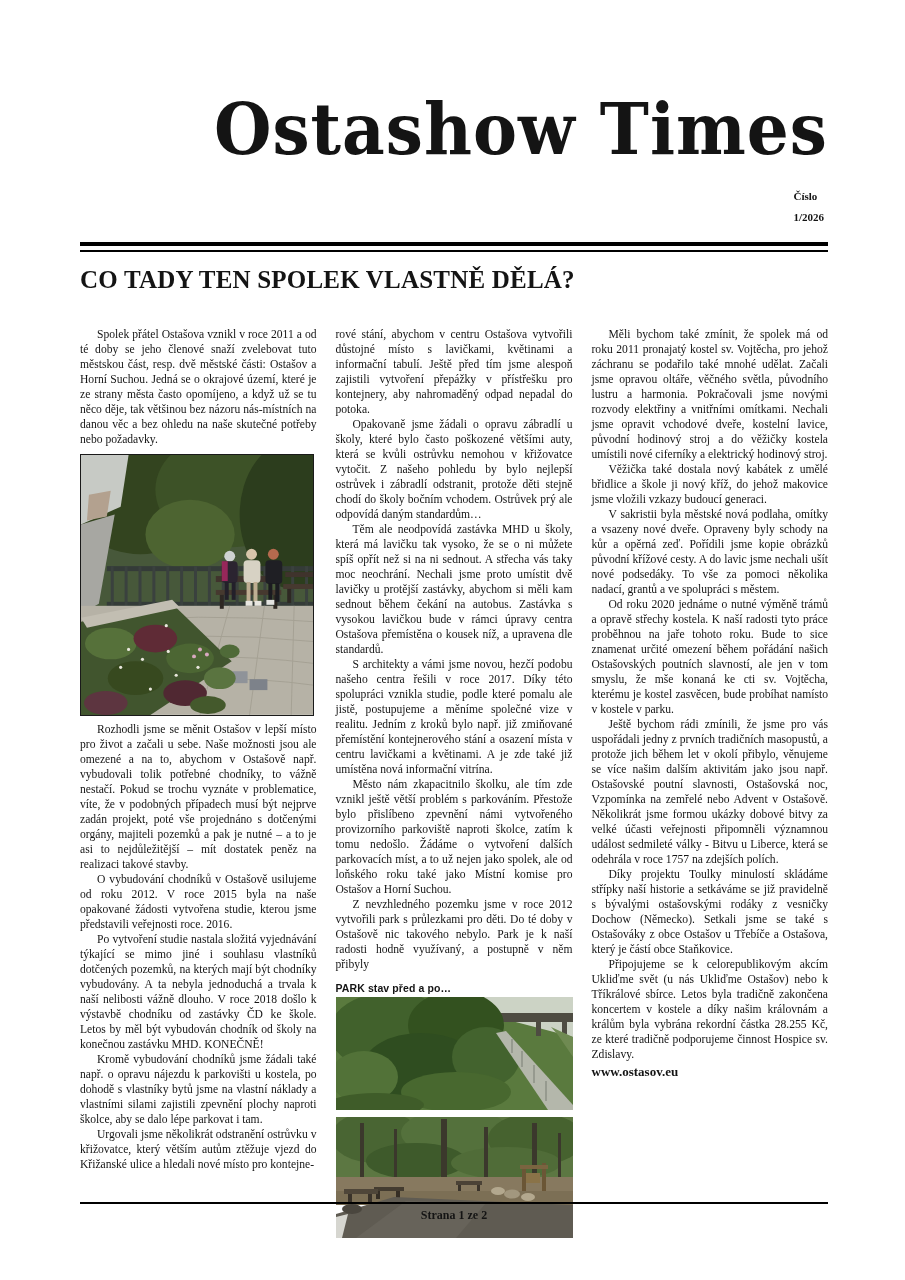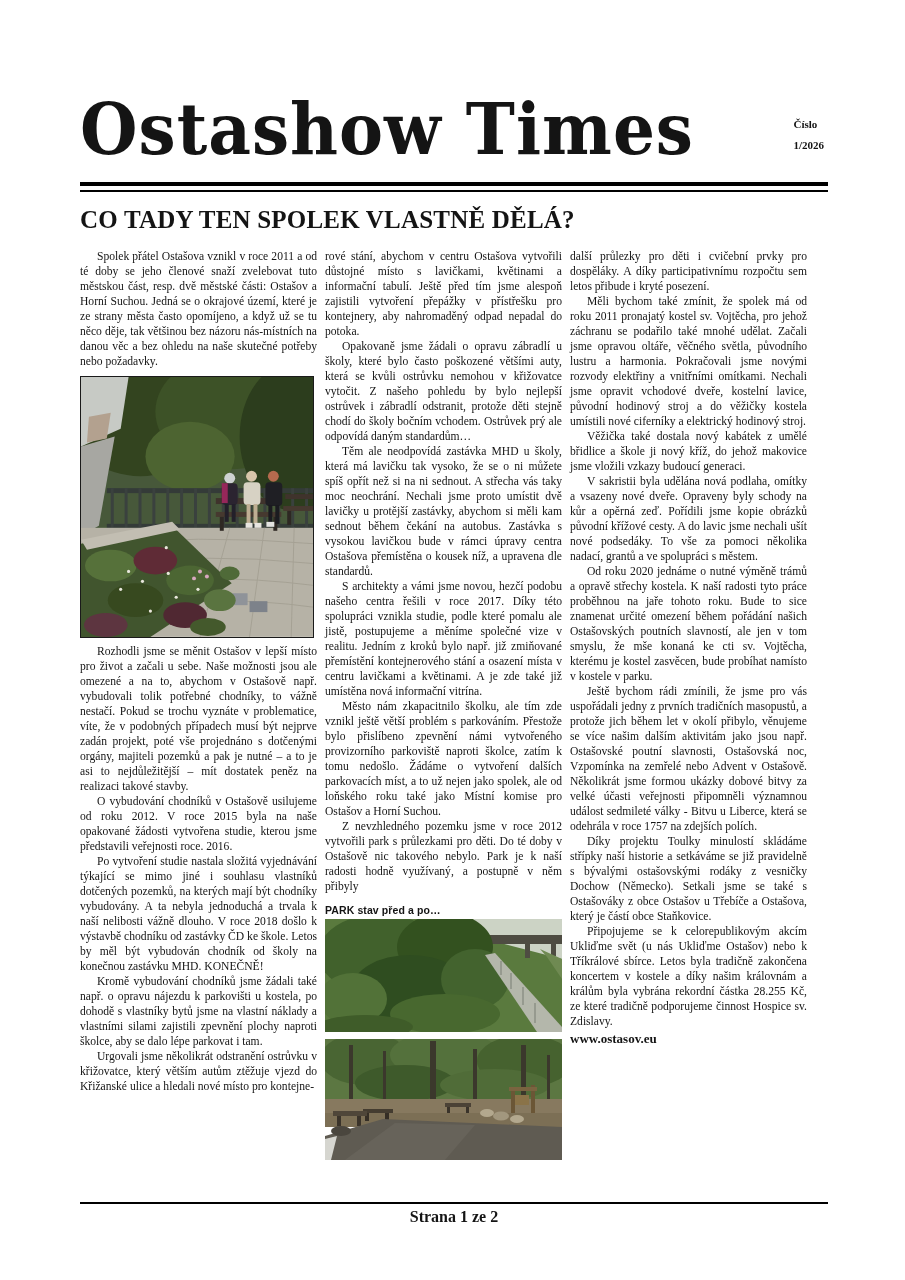--- a/index.html
+++ b/index.html
@@ -6,21 +6,21 @@
   .page{
     position:relative;
     width:905px;height:1280px;
     background:#ffffff;
     font-family:"Liberation Serif","DejaVu Serif",serif;
     color:#141414;
     overflow:hidden;
   }
   .inner{position:absolute;left:80px;top:84px;width:748px;}
   
-  .masthead{display:flex;justify-content:space-between;align-items:center;}
+  .masthead{display:flex;justify-content:space-between;align-items:flex-end;flex-direction:column;}
   .masthead-title{
     font-family:"DejaVu Serif",serif;
     font-weight:bold;
     font-size:66px;
     line-height:84px;
     letter-spacing:1px;
     transform:scaleY(1.08);
     transform-origin:top left;
     white-space:nowrap;
   }
@@ -43,21 +43,21 @@
     margin-top:14px;
     font-size:25px;
     font-weight:bold;
     letter-spacing:0.2px;
   }
   .subheadline{
     margin-top:11px;
     font-size:16px;
   }
   
-  .columns{display:flex;gap:8px;margin-top:15px;}
+  .columns{display:flex;gap:19px;margin-top:33px;}
   .col{width:237px;}
   .col p{
     margin:0;
     font-size:11.6px;
     line-height:15px;
     text-align:justify;
     text-indent:17px;
     hyphens:none;
   }
   .col p.noindent{text-indent:0;}
@@ -81,21 +81,21 @@
   }
   
   .footer{
     position:absolute;left:80px;top:1202px;width:748px;
     border-top:2px solid #000;
     text-align:center;
   }
   .footer-text{
     display:inline-block;
     margin-top:4px;
-    font-size:16px;
+    font-size:12px;
     font-weight:bold;
     text-align:center;
   }
 </style>
 </head>
 <body>
 
 <div class="page">
   <div class="inner">
 
@@ -305,24 +305,23 @@
             <polygon points="0,121 0,97 58,80 237,88 237,121" fill="#5f5b52"></polygon>
             <polygon points="20,121 70,84 150,86 120,121" fill="#67635a"></polygon>
             <polygon points="0,100 12,97 6,121 0,121" fill="#d6d6d0"></polygon>
             <ellipse cx="16" cy="92" rx="10" ry="5" fill="#4a463e"></ellipse>
           </svg>
         </figure>
       </div>
 
       <div class="col">
         <div>
-            <p class="noindent">další průlezky pro děti i cvičební prvky pro dospěláky. A díky participativnímu rozpočtu sem letos přibude i kryté posezení.</p>
             <p>Měli bychom také zmínit, že spolek má od roku 2011 pronajatý kostel sv. Vojtěcha, pro jehož záchranu se podařilo také mnohé udělat. Začali jsme opravou oltáře, věčného světla, původního lustru a harmonia. Pokračovali jsme novými rozvody elektřiny a vnitřními omítkami. Nechali jsme opravit vchodové dveře, kostelní lavice, původní hodinový stroj a do věžičky kostela umístili nové ciferníky a elektrický hodinový stroj.</p>
             <p>Věžička také dostala nový kabátek z umělé břidlice a škole ji nový kříž, do jehož makovice jsme vložili vzkazy budoucí generaci.</p>
-            <p>V sakristii byla udělána nová podlaha, omítky a vsazeny nové dveře. Opraveny byly schody na kůr a opěrná zeď. Pořídili jsme kopie obrázků původní křížové cesty. A do lavic jsme nechali ušít nové podsedáky. To vše za pomoci několika nadací, grantů a ve spolupráci s městem.</p>
+            <p>V sakristii byla městské nová podlaha, omítky a vsazeny nové dveře. Opraveny byly schody na kůr a opěrná zeď. Pořídili jsme kopie obrázků původní křížové cesty. A do lavic jsme nechali ušít nové podsedáky. To vše za pomoci několika nadací, grantů a ve spolupráci s městem.</p>
             <p>Od roku 2020 jednáme o nutné výměně trámů a opravě střechy kostela. K naší radosti tyto práce proběhnou na jaře tohoto roku. Bude to sice znamenat určité omezení během pořádání našich Ostašovských poutních slavností, ale jen v tom smyslu, že mše konaná ke cti sv. Vojtěcha, kterému je kostel zasvěcen, bude probíhat namísto v kostele v parku.</p>
             <p>Ještě bychom rádi zmínili, že jsme pro vás uspořádali jedny z prvních tradičních masopustů, a protože jich během let v okolí přibylo, věnujeme se více našim dalším aktivitám jako jsou např. Ostašovské poutní slavnosti, Ostašovská noc, Vzpomínka na zemřelé nebo Advent v Ostašově. Několikrát jsme formou ukázky dobové bitvy za velké účasti veřejnosti připomněli významnou událost sedmileté války - Bitvu u Liberce, která se odehrála v roce 1757 na zdejších polích.</p>
             <p>Díky projektu Toulky minulostí skládáme střípky naší historie a setkáváme se již pravidelně s bývalými ostašovskými rodáky z vesničky Dochow (Německo). Setkali jsme se také s Ostašováky z obce Ostašov u Třebíče a Ostašova, který je částí obce Staňkovice.</p>
             <p>Připojujeme se k celorepublikovým akcím Ukliďme svět (u nás Ukliďme Ostašov) nebo k Tříkrálové sbírce. Letos byla tradičně zakončena koncertem v kostele a díky našim královnám a králům byla vybrána rekordní částka 28.255 Kč, ze které tradičně podporujeme činnost Hospice sv. Zdislavy.</p>
           </div>
         <div class="website">www.ostasov.eu</div>
       </div>
 
     </div>
   </div>

